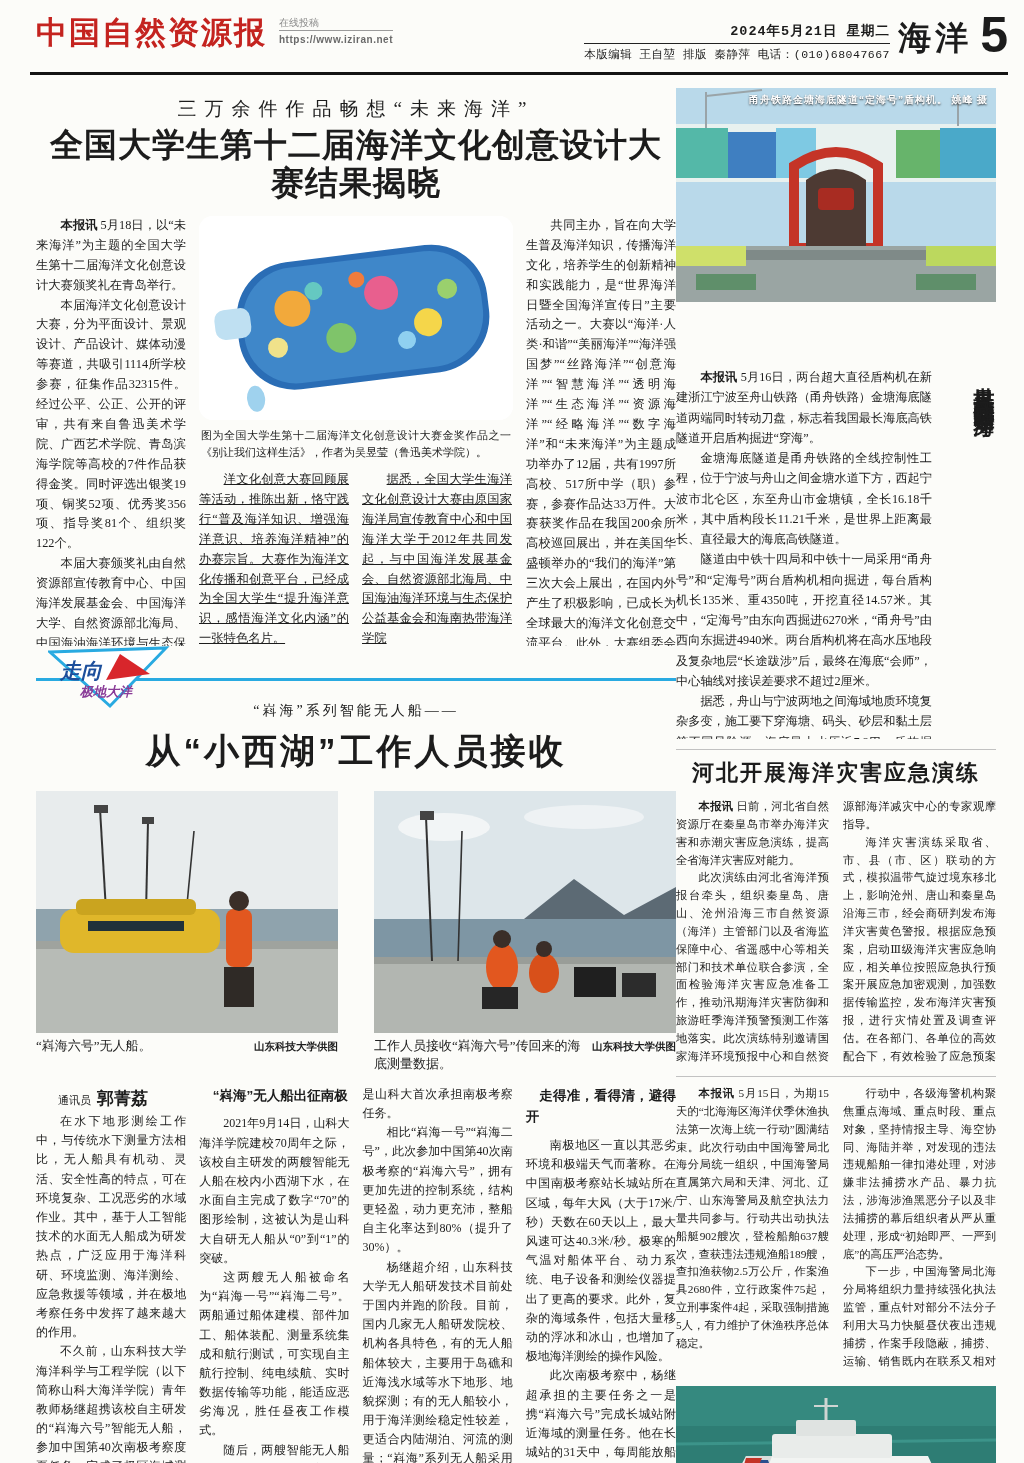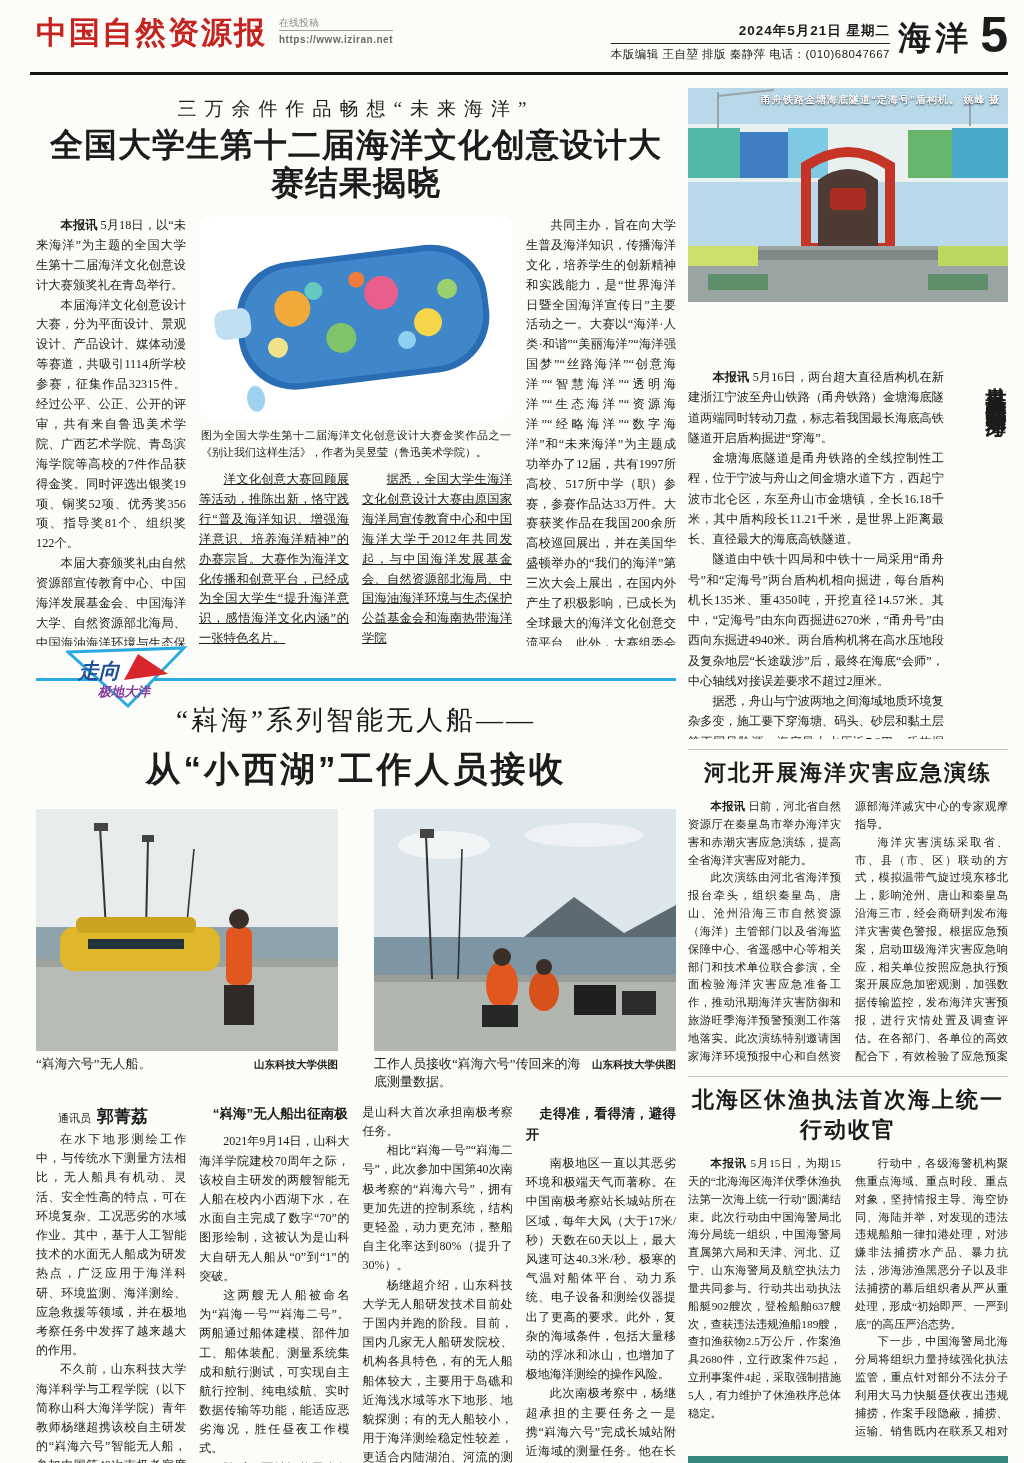--- a/index.html
+++ b/index.html
@@ -5,50 +5,50 @@
   html,body{margin:0;padding:0;background:#e9e9e6;}
   .page{position:relative;width:1024px;height:1463px;margin:0 auto;background:#fcfcf9;
         font-family:"Liberation Serif","DejaVu Serif",serif;color:#1c1c1c;overflow:hidden;}
   
   .masthead{position:absolute;top:14px;left:36px;right:16px;height:54px;}
   .mast-left{position:absolute;left:0;top:2px;display:flex;align-items:flex-end;gap:12px;}
   .mast-title{font-family:"Liberation Sans",sans-serif;font-weight:900;font-size:31px;
               letter-spacing:2px;color:#c4231f;line-height:1;}
   .mast-sub{font-family:"Liberation Sans",sans-serif;font-size:10px;color:#8a8a8a;line-height:1.35;padding-bottom:2px;}
   .mast-url{font-weight:bold;color:#6a6a6a;border-top:1px solid #9a9a9a;padding-top:2px;letter-spacing:.5px;}
-  .mast-meta{position:absolute;right:118px;top:8px;text-align:right;font-family:Liberation Sans, sans-serif;}
+  .mast-meta{position:absolute;right:118px;top:8px;text-align:right;font-family:Liberation Mono, monospace;}
   .mast-date{font-size:13.5px;font-weight:bold;letter-spacing:1px;}
   .mast-info{font-size:11.5px;margin-top:3px;padding-top:3px;border-top:1.5px solid #222;letter-spacing:.5px;}
   .page-label{position:absolute;right:0;top:0;display:flex;align-items:flex-end;gap:8px;
               font-family:"Liberation Sans",sans-serif;font-weight:900;}
   .page-label .sec{font-size:33px;line-height:1;letter-spacing:4px;padding-bottom:3px;}
   .page-label .num{font-size:50px;line-height:.85;}
   .header-rule{position:absolute;top:72px;left:30px;right:16px;height:3px;background:#141414;}
   
-  .main{position:absolute;top:88px;left:36px;right:16px;bottom:8px;display:flex;gap:12px;}
+  .main{position:absolute;top:88px;left:36px;right:16px;bottom:8px;display:flex;gap:0;}
   .left-region{width:640px;flex:none;}
   .right-region{width:320px;flex:none;}
   
   .kicker{font-size:19px;letter-spacing:8px;text-align:center;margin:8px 0 2px;}
   .headline1{font-family:"Liberation Sans",sans-serif;font-weight:900;font-size:33px;
              text-align:center;letter-spacing:1px;margin:4px 0 14px;line-height:1.15;}
   .art1-body{display:flex;gap:13px;height:430px;overflow:hidden;font-size:12.3px;line-height:1.62;text-align:justify;}
   .a1col{width:150px;flex:none;overflow:hidden;}
   .a1mid{width:314px;flex:none;display:flex;flex-direction:column;overflow:hidden;}
   .art-image{height:204px;border-radius:14px;overflow:hidden;background:#fff;}
   .art-image svg{display:block;}
   .art-caption{font-size:11px;line-height:1.55;margin:7px 2px 9px;color:#222;text-align:justify;}
   .a1mid-cols{display:flex;gap:13px;flex:1;overflow:hidden;text-decoration:underline;}
   .a1sub{width:150px;flex:none;overflow:hidden;}
   .page p{margin:0;text-indent:2em;}
   
   .sec2-divider{position:relative;height:44px;margin-top:12px;}
   .sec2-line{position:absolute;left:0;right:0;top:20px;height:3px;background:#29aae1;}
-  .sec2-logo{position:absolute;left:30px;top:-12px;}
-  .kicker2{text-align:center;font-size:27px;letter-spacing:3px;margin:0;}
+  .sec2-logo{position:absolute;left:12px;top:-12px;}
+  .kicker2{text-align:center;font-size:14px;letter-spacing:3px;margin:0;}
   .headline2{font-family:"Liberation Sans",sans-serif;font-weight:900;font-size:35px;
              text-align:center;letter-spacing:3px;margin:8px 0 16px;}
   .photos2{display:flex;gap:36px;}
   .photo2{width:302px;flex:none;}
   .photo2 .ph{height:242px;overflow:hidden;}
   .ph svg{display:block;}
   .cap-row{display:flex;justify-content:space-between;align-items:baseline;margin-top:4px;gap:8px;}
   .cap-txt{font-size:13px;color:#222;}
   .cap-credit{font-family:"Liberation Sans",sans-serif;font-weight:bold;font-size:10.5px;white-space:nowrap;}
   .art2-body{margin-top:12px;height:448px;overflow:hidden;columns:4;column-gap:13px;column-fill:auto;
@@ -271,21 +271,20 @@
         <div class="two-col hebei-body">
             <p><b>本报讯</b> 日前，河北省自然资源厅在秦皇岛市举办海洋灾害和赤潮灾害应急演练，提高全省海洋灾害应对能力。</p>
             <p>此次演练由河北省海洋预报台牵头，组织秦皇岛、唐山、沧州沿海三市自然资源（海洋）主管部门以及省海监保障中心、省遥感中心等相关部门和技术单位联合参演，全面检验海洋灾害应急准备工作，推动汛期海洋灾害防御和旅游旺季海洋预警预测工作落地落实。此次演练特别邀请国家海洋环境预报中心和自然资源部海洋减灾中心的专家观摩指导。</p>
             <p>海洋灾害演练采取省、市、县（市、区）联动的方式，模拟温带气旋过境东移北上，影响沧州、唐山和秦皇岛沿海三市，经会商研判发布海洋灾害黄色警报。根据应急预案，启动Ⅲ级海洋灾害应急响应，相关单位按照应急执行预案开展应急加密观测，加强数据传输监控，发布海洋灾害预报，进行灾情处置及调查评估。在各部门、各单位的高效配合下，有效检验了应急预案中海洋观测、数据传输、预警报制作、研判会商和预警信息发布、应急响应等全流程各环节，达到预期效果。在赤潮灾害演练中，模拟秦皇岛近岸海域发现水色异常至赤潮消亡全过程。经过初步研判，迅即开展水体环境、水文气象、赤潮生物水样和影像资料采集。</p>
           </div>
       </article>
 
       <div class="hr-right"></div>
 
       <article>
-        <h3 class="sm-headline">北海区休渔执法首次海上统一行动收官</h3>
         <div class="two-col beihai-body">
             <p><b>本报讯</b> 5月15日，为期15天的“北海海区海洋伏季休渔执法第一次海上统一行动”圆满结束。此次行动由中国海警局北海分局统一组织，中国海警局直属第六局和天津、河北、辽宁、山东海警局及航空执法力量共同参与。行动共出动执法船艇902艘次，登检船舶637艘次，查获违法违规渔船189艘，查扣渔获物2.5万公斤，作案渔具2680件，立行政案件75起，立刑事案件4起，采取强制措施5人，有力维护了休渔秩序总体稳定。</p>
             <p>行动中，各级海警机构聚焦重点海域、重点时段、重点对象，坚持情报主导、海空协同、海陆并举，对发现的违法违规船舶一律扣港处理，对涉嫌非法捕捞水产品、暴力抗法，涉海涉渔黑恶分子以及非法捕捞的幕后组织者从严从重处理，形成“初始即严、一严到底”的高压严治态势。</p>
             <p>下一步，中国海警局北海分局将组织力量持续强化执法监管，重点针对部分不法分子利用大马力快艇昼伏夜出违规捕捞，作案手段隐蔽，捕捞、运输、销售既内在联系又相对独立，逃逸速度快、查处难度增大的苗头性问题，协调地方涉海部门采取联合行动，从港口和市场两个环节入手，全面加强源头管控和海上封控，通过挖根、破链、断供，形成管控态势，确保休渔秩序稳定。（朱吉龙 韩刚 葛银船 王变变）</p>
           </div>
         <div class="ship-photo">
           <svg width="320" height="154" viewBox="0 0 320 154">
             <rect width="320" height="154" fill="#2e7d74"></rect>
             <rect y="0" width="320" height="40" fill="#35897f"></rect>
             <path d="M0 120 q40 -6 80 0 t80 0 t80 0 t80 0 v34 h-320 z" fill="#276d66"></path>

